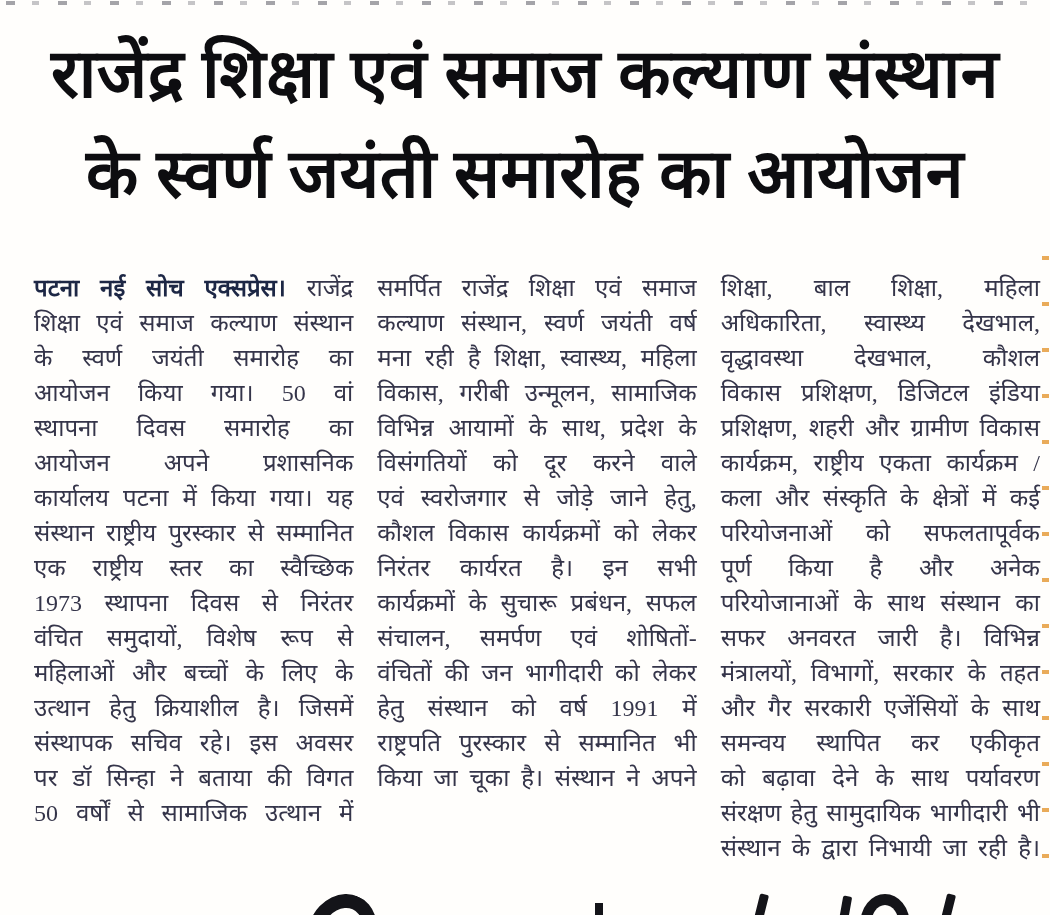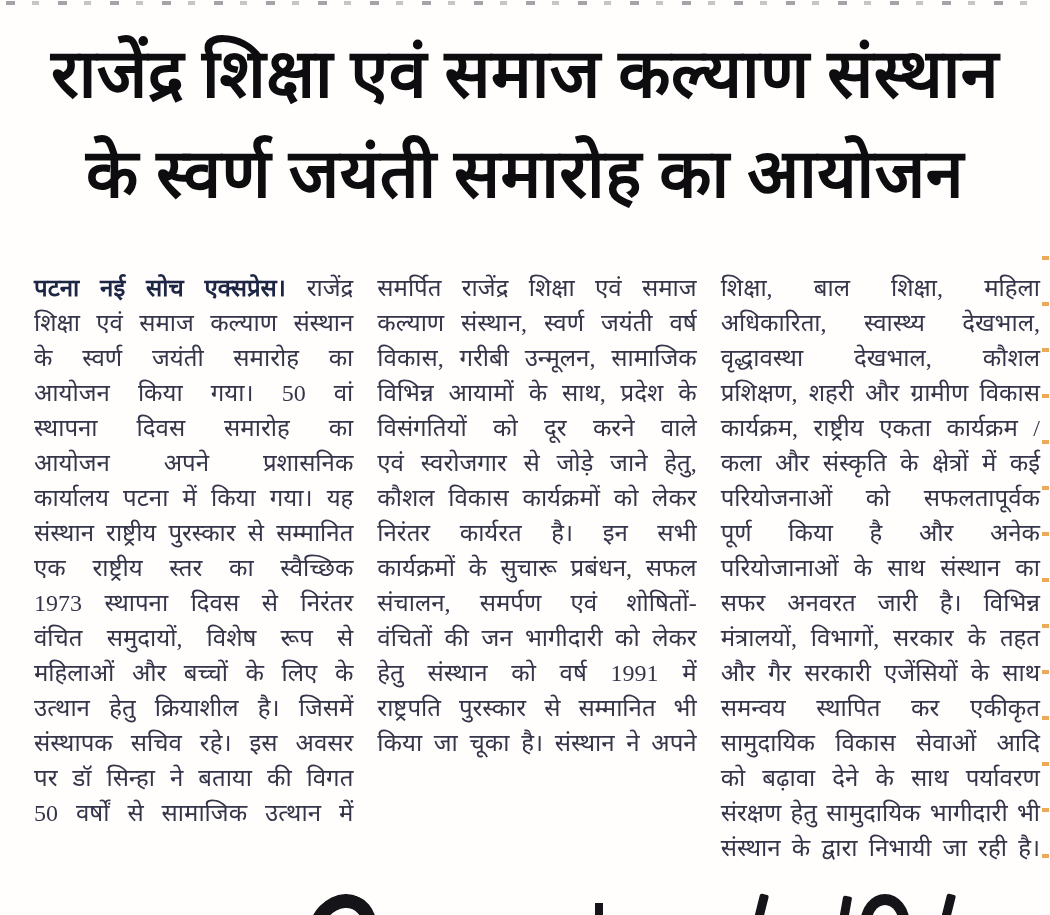--- a/index.html
+++ b/index.html
@@ -113,51 +113,52 @@
           <div class="body-line">संस्थापक सचिव रहे। इस अवसर</div>
           <div class="body-line">पर डॉ सिन्हा ने बताया की विगत</div>
           <div class="body-line">50 वर्षों से सामाजिक उत्थान में</div>
         </div>
     </div>
 
     <div class="col">
       <div>
           <div class="body-line">समर्पित राजेंद्र शिक्षा एवं समाज</div>
           <div class="body-line">कल्याण संस्थान, स्वर्ण जयंती वर्ष</div>
+          <div class="body-line">मना रही है शिक्षा, स्वास्थ्य, महिला</div>
           <div class="body-line">विकास, गरीबी उन्मूलन, सामाजिक</div>
           <div class="body-line">विभिन्न आयामों के साथ, प्रदेश के</div>
           <div class="body-line">विसंगतियों को दूर करने वाले</div>
           <div class="body-line">एवं स्वरोजगार से जोड़े जाने हेतु,</div>
           <div class="body-line">कौशल विकास कार्यक्रमों को लेकर</div>
           <div class="body-line">निरंतर कार्यरत है। इन सभी</div>
           <div class="body-line">कार्यक्रमों के सुचारू प्रबंधन, सफल</div>
           <div class="body-line">संचालन, समर्पण एवं शोषितों-</div>
           <div class="body-line">वंचितों की जन भागीदारी को लेकर</div>
           <div class="body-line">हेतु संस्थान को वर्ष 1991 में</div>
           <div class="body-line">राष्ट्रपति पुरस्कार से सम्मानित भी</div>
           <div class="body-line">किया जा चूका है। संस्थान ने अपने</div>
         </div>
     </div>
 
     <div class="col">
       <div>
           <div class="body-line">शिक्षा, बाल शिक्षा, महिला</div>
           <div class="body-line">अधिकारिता, स्वास्थ्य देखभाल,</div>
           <div class="body-line">वृद्धावस्था देखभाल, कौशल</div>
+          <div class="body-line">विकास प्रशिक्षण, डिजिटल इंडिया</div>
           <div class="body-line">प्रशिक्षण, शहरी और ग्रामीण विकास</div>
           <div class="body-line">कार्यक्रम, राष्ट्रीय एकता कार्यक्रम /</div>
           <div class="body-line">कला और संस्कृति के क्षेत्रों में कई</div>
           <div class="body-line">परियोजनाओं को सफलतापूर्वक</div>
           <div class="body-line">पूर्ण किया है और अनेक</div>
           <div class="body-line">परियोजानाओं के साथ संस्थान का</div>
           <div class="body-line">सफर अनवरत जारी है। विभिन्न</div>
           <div class="body-line">मंत्रालयों, विभागों, सरकार के तहत</div>
           <div class="body-line">और गैर सरकारी एजेंसियों के साथ</div>
           <div class="body-line">समन्वय स्थापित कर एकीकृत</div>
-          <div class="body-line">सामुदायिक विकास सेवाओं आदि</div>
           <div class="body-line">को बढ़ावा देने के साथ पर्यावरण</div>
           <div class="body-line">संरक्षण हेतु सामुदायिक भागीदारी भी</div>
           <div class="body-line">संस्थान के द्वारा निभायी जा रही है।</div>
         </div>
     </div>
 
   </div>
 
   <div class="edge-dashes"></div>
 

